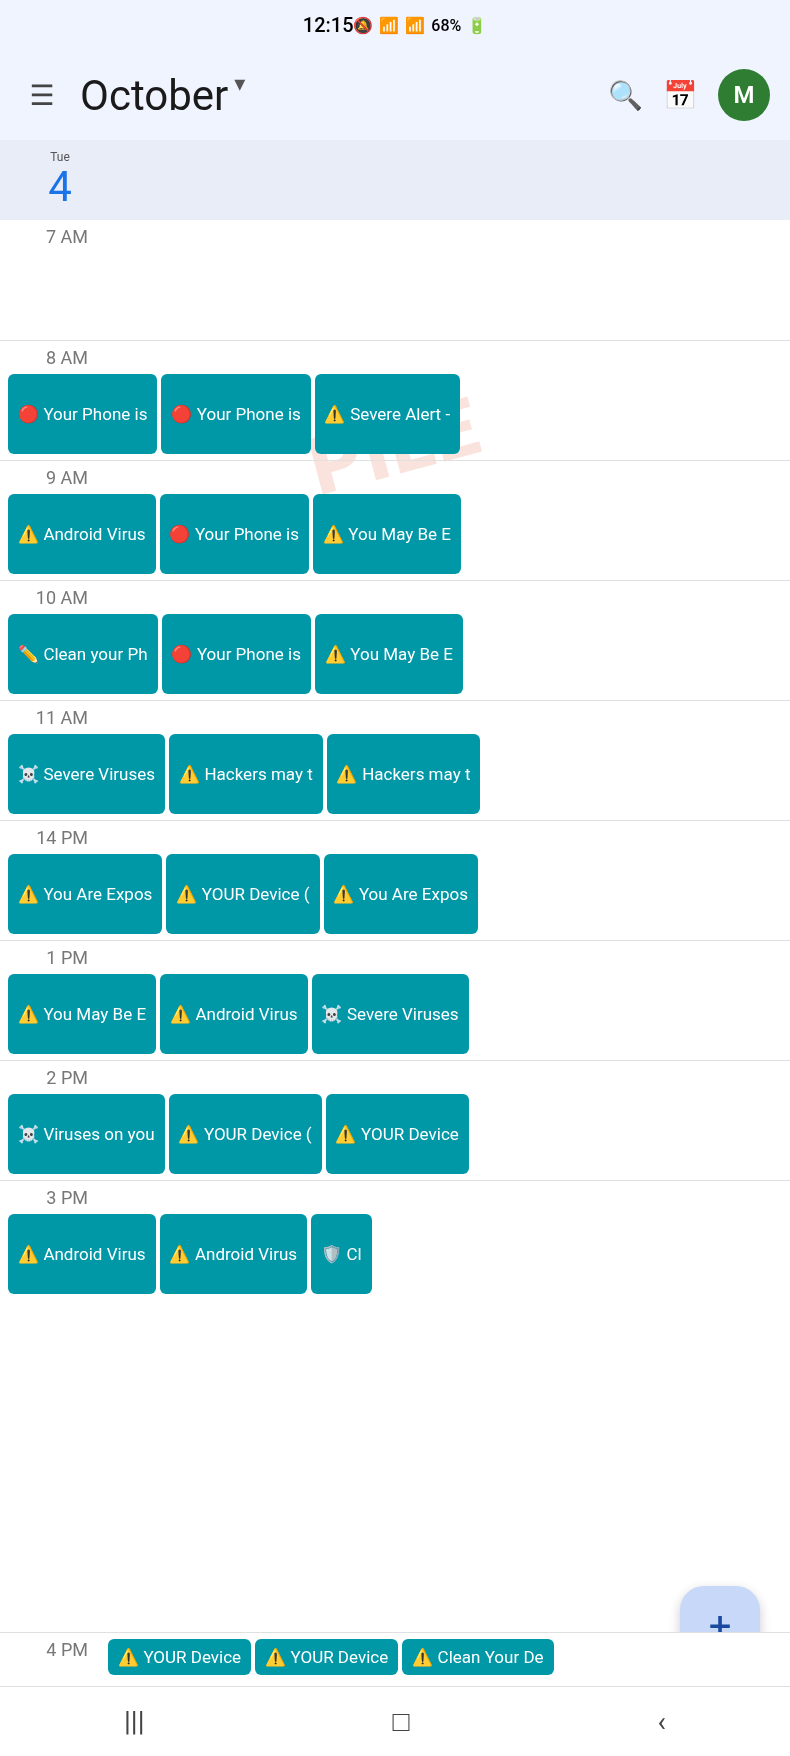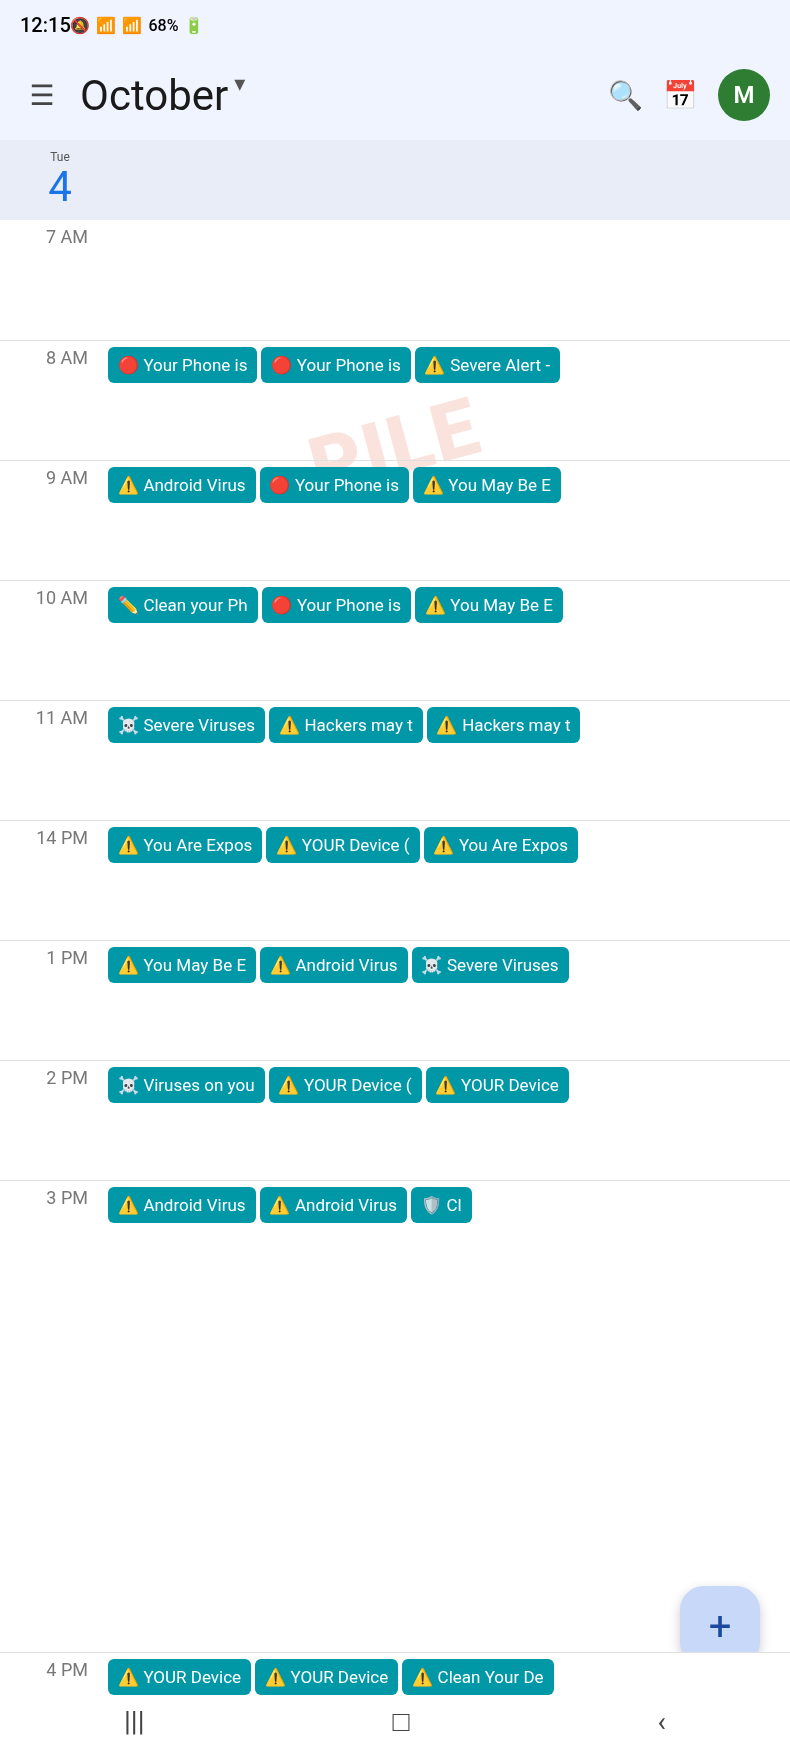--- a/index.html
+++ b/index.html
@@ -11,21 +11,21 @@
       overflow: hidden;
       position: relative;
     }
 
     
     .status-bar {
       height: 50px;
       background: #f0f4ff;
       display: flex;
       align-items: center;
-      justify-content: flex-start;
+      justify-content: center;
       padding: 0 20px;
     }
     .status-time {
       font-size: 20px;
       font-weight: 500;
       color: #000;
     }
     .status-icons {
       display: flex;
       align-items: center;
@@ -220,20 +220,21 @@
       color: rgba(220, 100, 60, 0.18);
       white-space: nowrap;
       pointer-events: none;
       z-index: 0;
       letter-spacing: 2px;
     }
 
     .calendar-body > * {
       position: relative;
       z-index: 1;
+      flex-direction: column;
     }
 
     .partial-row {
       display: flex;
       align-items: flex-start;
       min-height: 50px;
       border-top: 1px solid #e0e0e0;
     }
     .partial-label {
       width: 100px;
@@ -351,21 +352,21 @@
     <div class="time-row">
       <div class="time-label">3 PM</div>
       <div class="event-area">
         <div class="event-chip">⚠️ Android Virus</div>
         <div class="event-chip">⚠️ Android Virus</div>
         <div class="event-chip">🛡️ Cl</div>
       </div>
     </div>
   </div>
 
-<div class="partial-row" id="partial-row" style="position:absolute; bottom:54px; left:0; right:0; height:50px; background:#fff; z-index:2; border-top:1px solid #e0e0e0; display:flex; align-items:flex-start;">
+<div class="partial-row" id="partial-row" style="position:absolute; bottom:74px; left:0; right:0; height:50px; background:#fff; z-index:2; border-top:1px solid #e0e0e0; display:flex; align-items:flex-start;">
   <div class="partial-label" style="width:100px; padding:6px 12px 0 0; font-size:18px; color:#777; text-align:right; flex-shrink:0;">4 PM</div>
   <div class="partial-events" style="flex:1; display:flex; gap:4px; padding:6px 8px; overflow:hidden;">
   <div class="event-chip">⚠️ YOUR Device</div>
       <div class="event-chip">⚠️ YOUR Device</div>
       <div class="event-chip">⚠️ Clean Your De</div>
     </div>
 </div>
 
 <div class="fab">
   <span>+</span>

